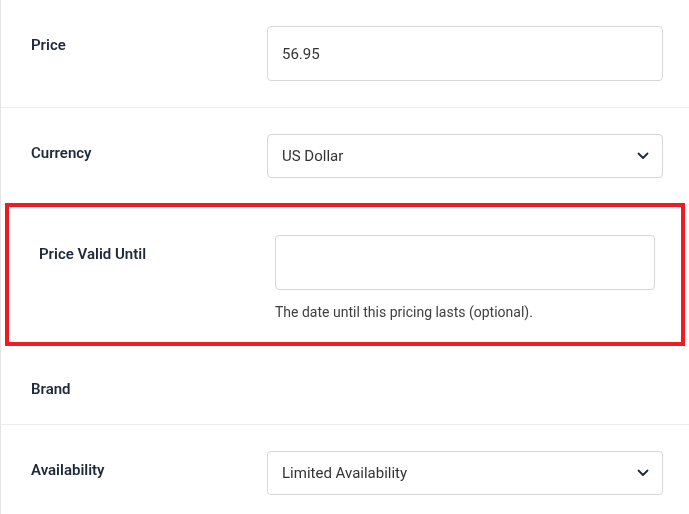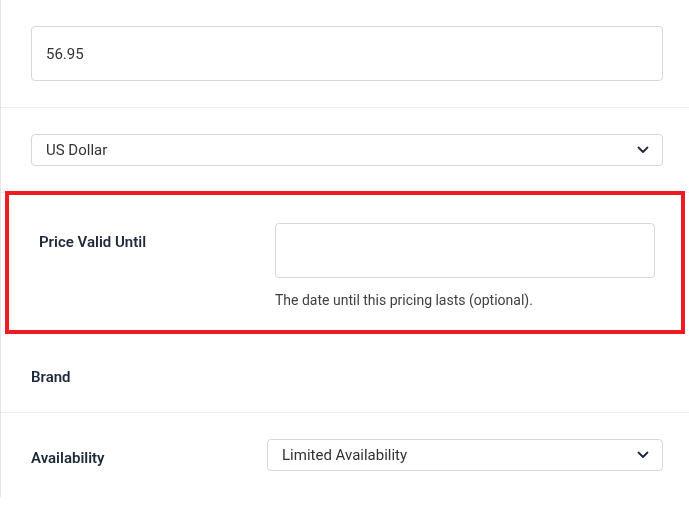--- a/index.html
+++ b/index.html
@@ -50,21 +50,21 @@
       color: #333;
       background: #fff;
       font-family: inherit;
     }
     .select-wrap {
       position: relative;
       width: 100%;
     }
     .select-input {
       width: 100%;
-      height: 32px;
+      height: 44px;
       border: 1px solid #d7d7d7;
       border-radius: 4px;
       padding: 0 36px 0 14px;
       font-size: 15px;
       color: #333;
       background: #fff;
       appearance: none;
       -webkit-appearance: none;
       font-family: inherit;
       cursor: pointer;
@@ -84,26 +84,28 @@
       font-size: 14px;
       color: #404040;
     }
   </style>
 </head>
 <body>
 
 <div class="form-wrapper">
 
   <div class="form-row">
+    <div class="row-label">Price</div>
     <div class="row-control">
       <input type="text" class="text-input" value="56.95" style="">
     </div>
   </div>
 
   <div class="form-row">
+    <div class="row-label">Currency</div>
     <div class="row-control">
       <div class="select-wrap">
         <select class="select-input">
           <option>US Dollar</option>
         </select>
         <span class="chevron">
           <svg viewBox="0 0 12 12" width="12" height="12">
               <path d="M1.5 3.5 L6 8 L10.5 3.5" stroke="#1e2a3b" stroke-width="1.8" fill="none" stroke-linecap="round" stroke-linejoin="round"></path>
             </svg>
         </span>

